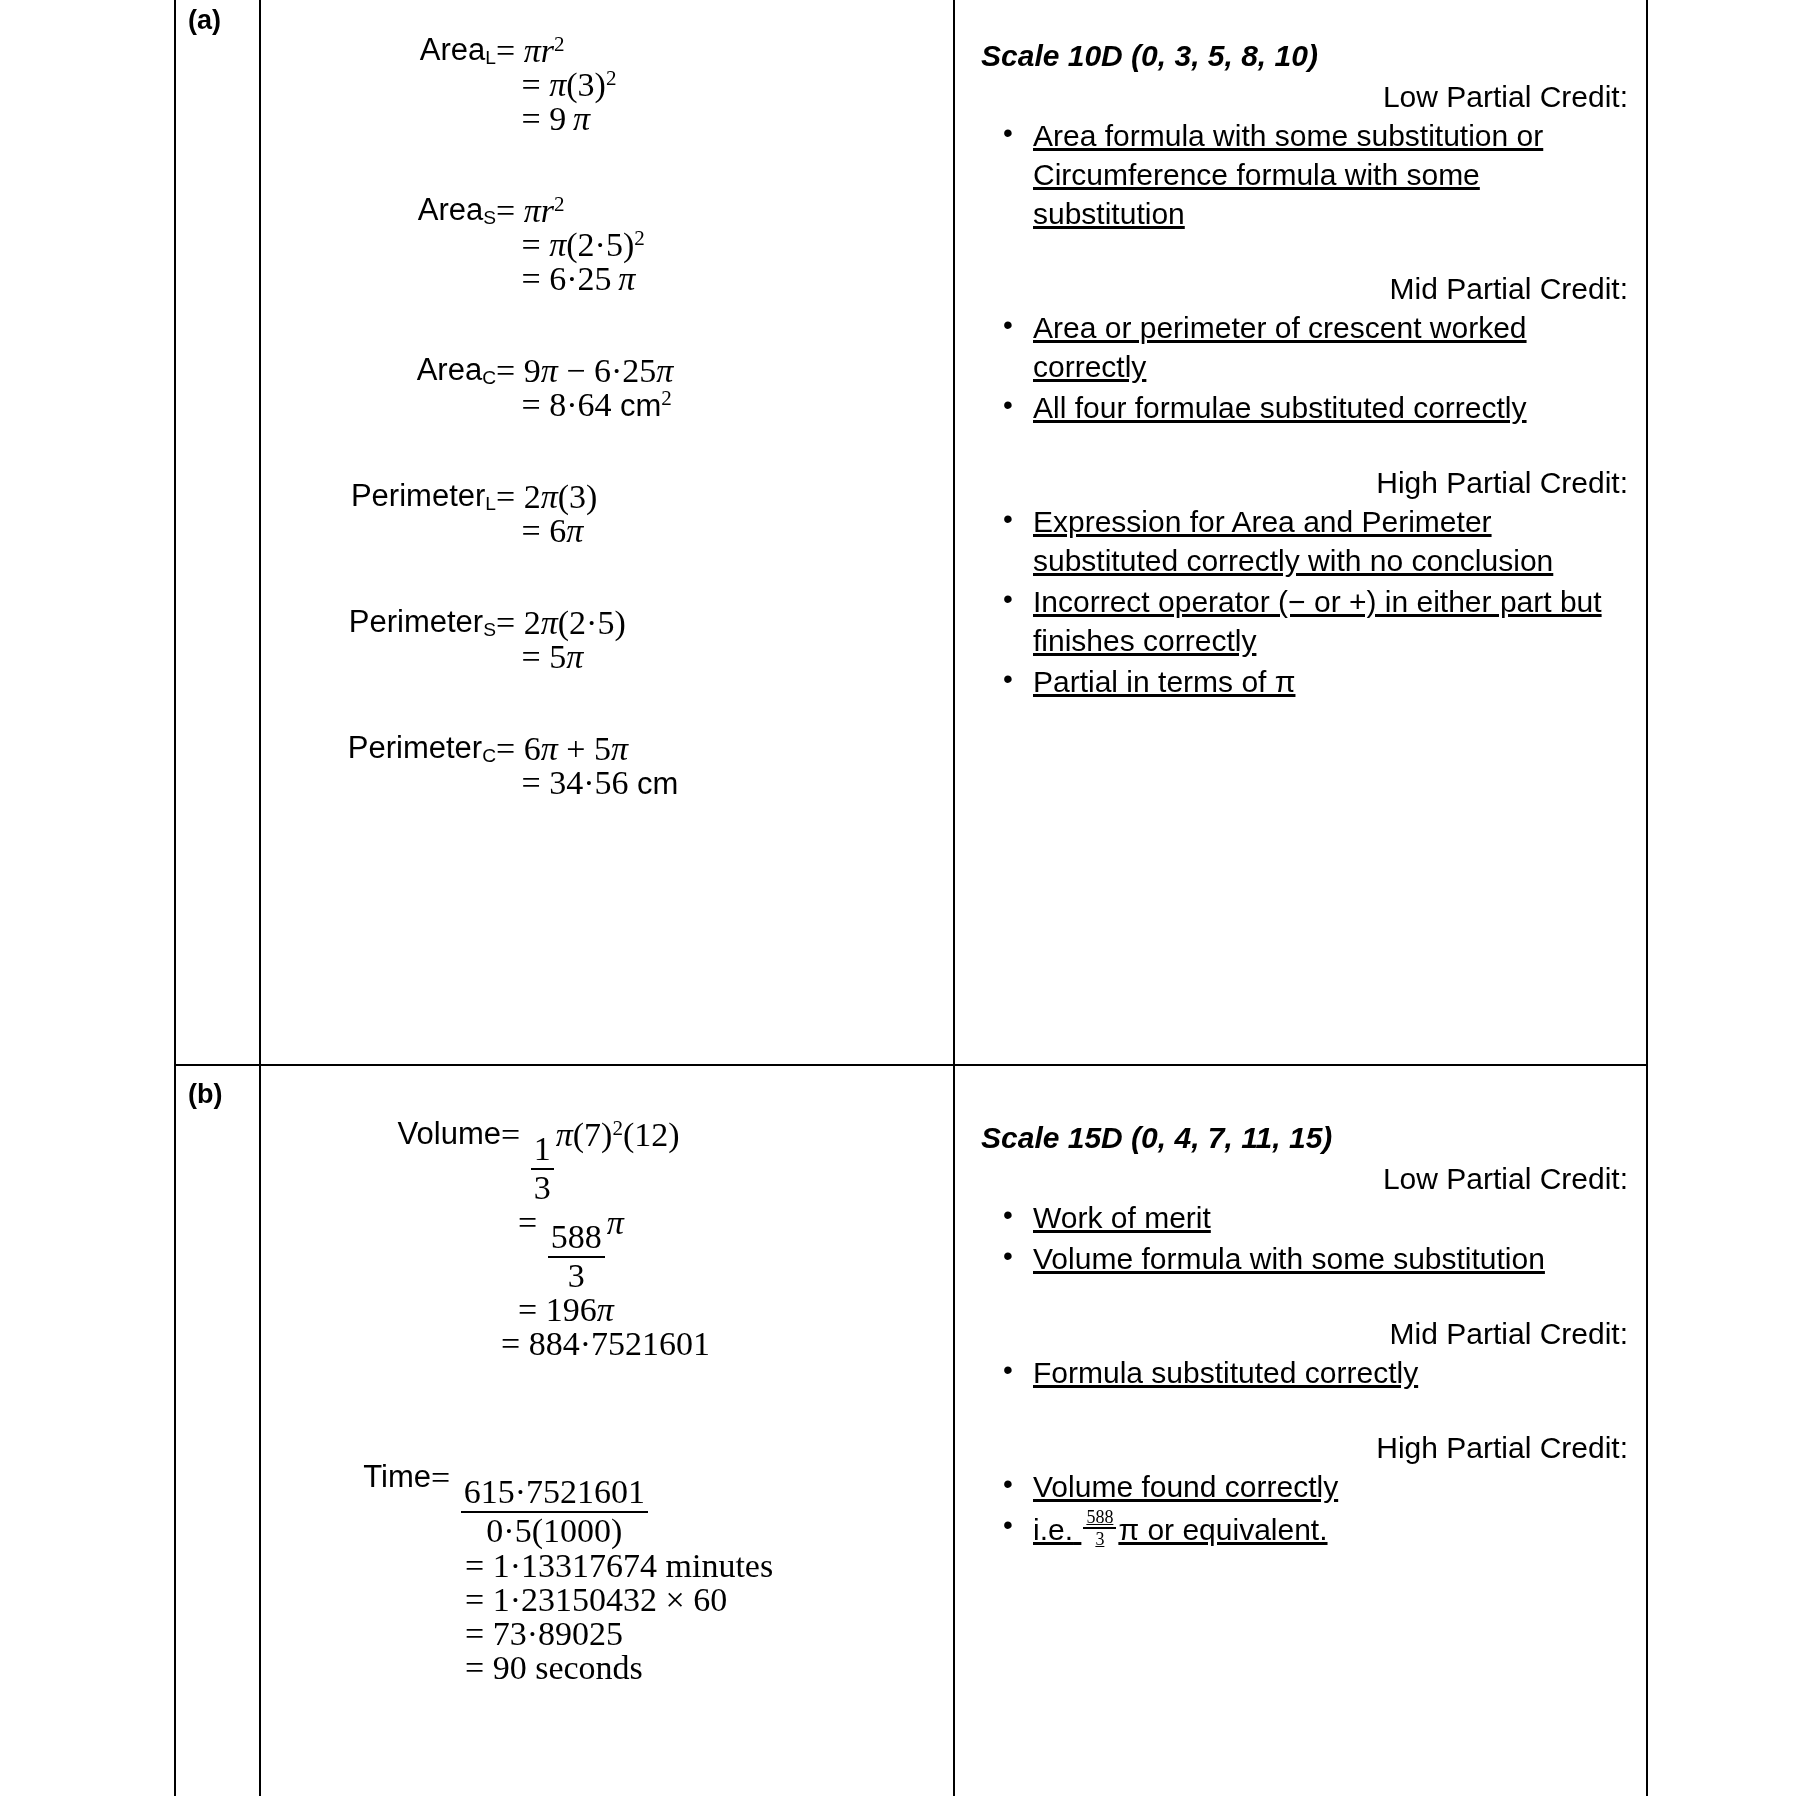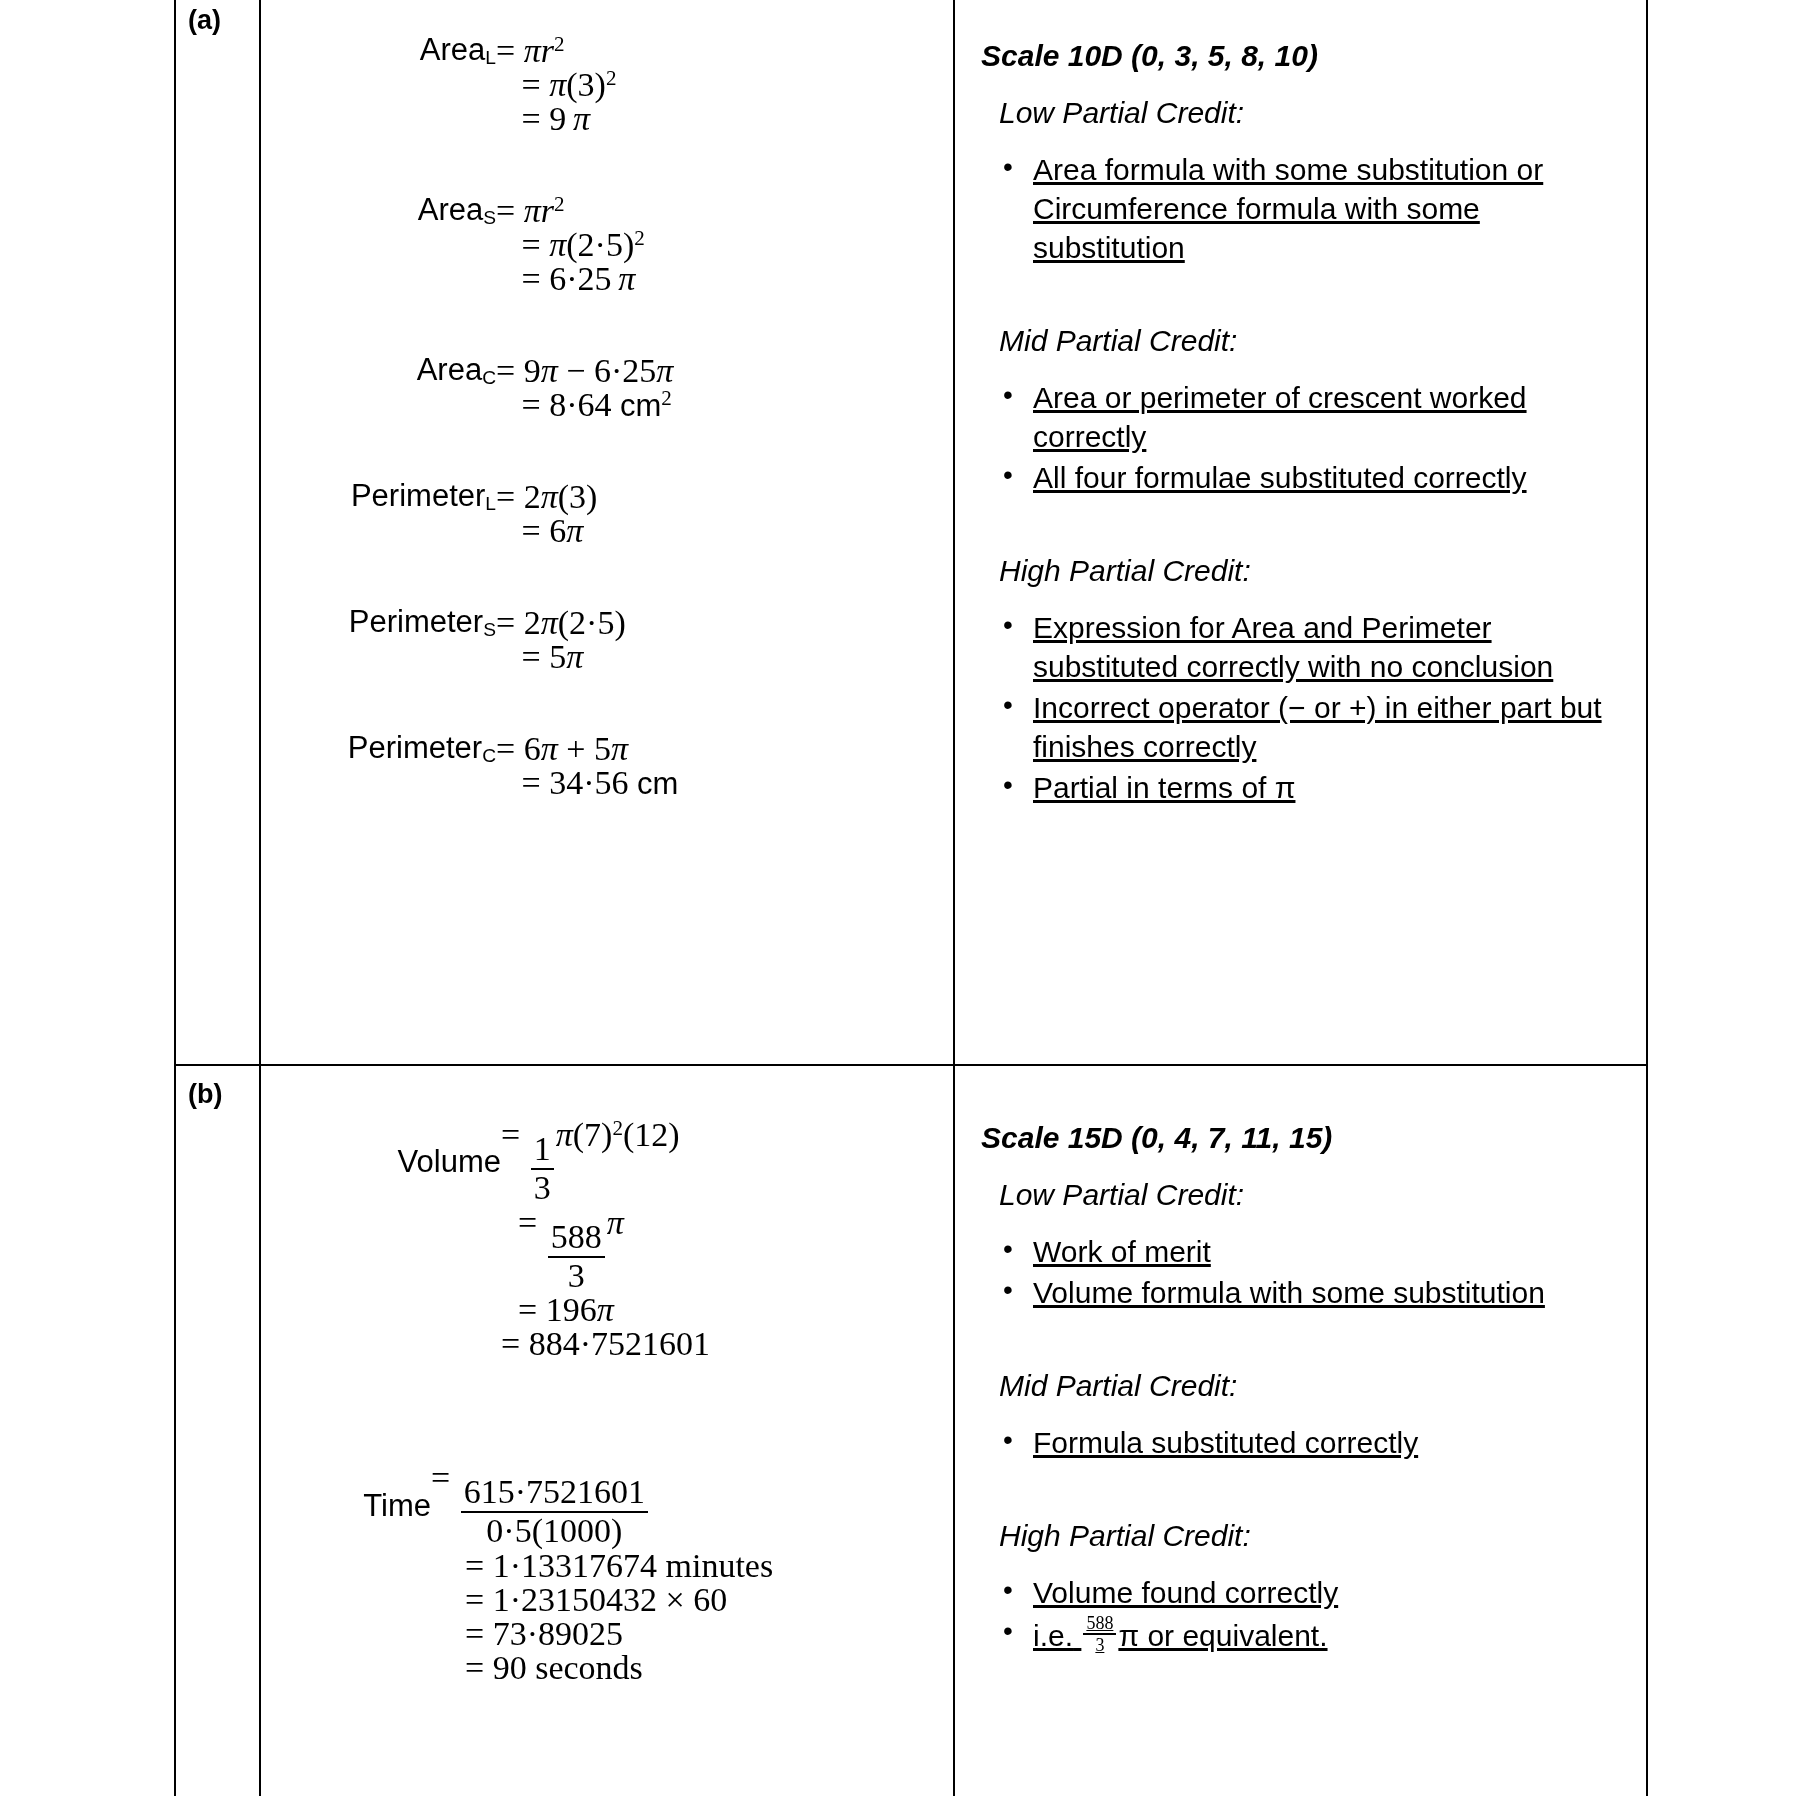--- a/index.html
+++ b/index.html
@@ -81,21 +81,21 @@
     font-family: "Liberation Serif", serif;
     font-size: 34px;
     flex: 0 0 auto;
     white-space: nowrap;
   }
   .rhs .mi { font-style: italic; }
   .rhs sup { font-size: 0.62em; vertical-align: 0.52em; }
   .rhs .unit { font-family: "Liberation Sans", sans-serif; font-size: 31px; }
 
   
-  .eqrow { display: flex; align-items: center; }
+  .eqrow { display: flex; align-items: flex-start; }
   .eqrow > .gut { flex: 0 0 auto; text-align: right; }
   .spacer-md { height: 58px; }
   .spacer-lg { height: 100px; }
 
   
   .frac {
     display: inline-flex;
     flex-direction: column;
     align-items: center;
     vertical-align: middle;
@@ -125,22 +125,22 @@
     line-height: 1.30;
   }
   .row-b .scheme { padding-top: 52px; }
 
   .scheme-title {
     font-weight: bold;
     margin: 0 0 2px 0;
     font-style: italic;
   }
   .credit-head {
-    font-style: italic;
-    margin: 18px;
+    margin: 0;
+    text-align: right;
   }
   ul.bullets {
     list-style: none;
     margin: 0 0 0 0;
     padding: 0;
   }
   ul.bullets li {
     position: relative;
     padding-left: 52px;
     margin: 0 0 2px 0;

